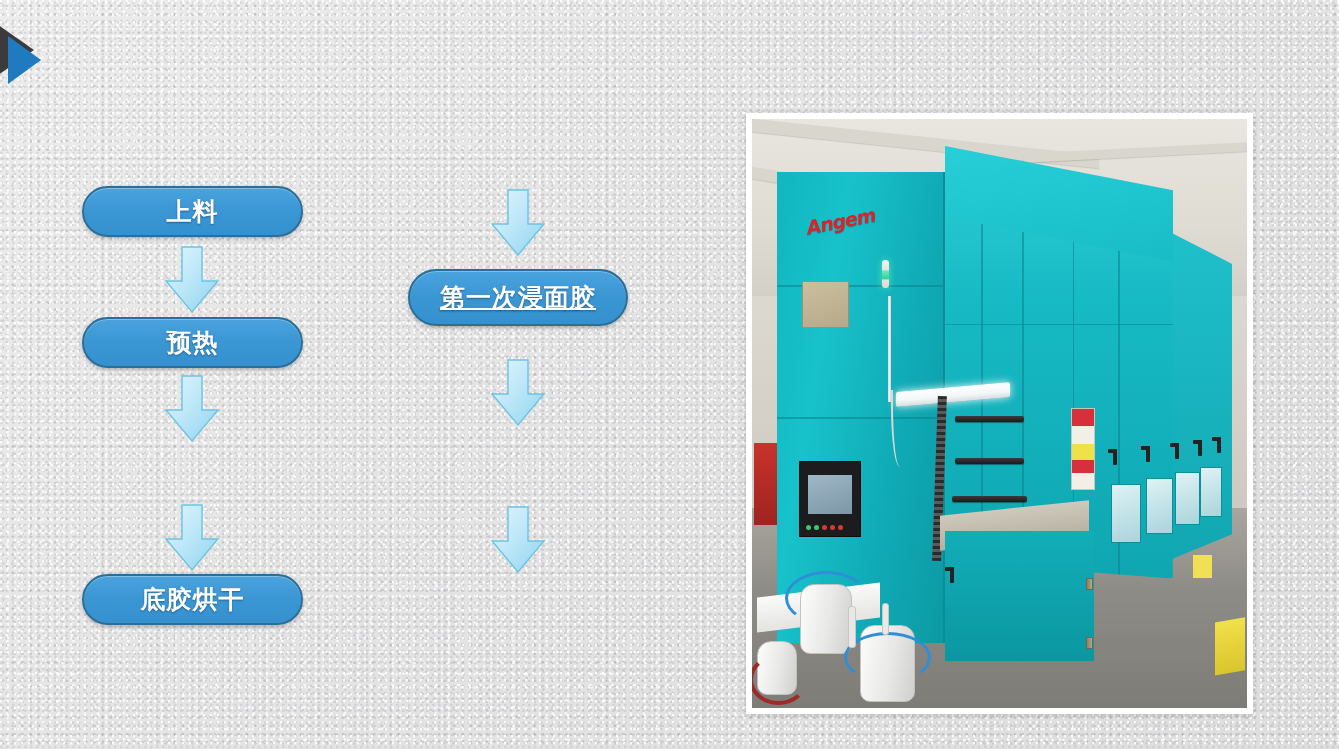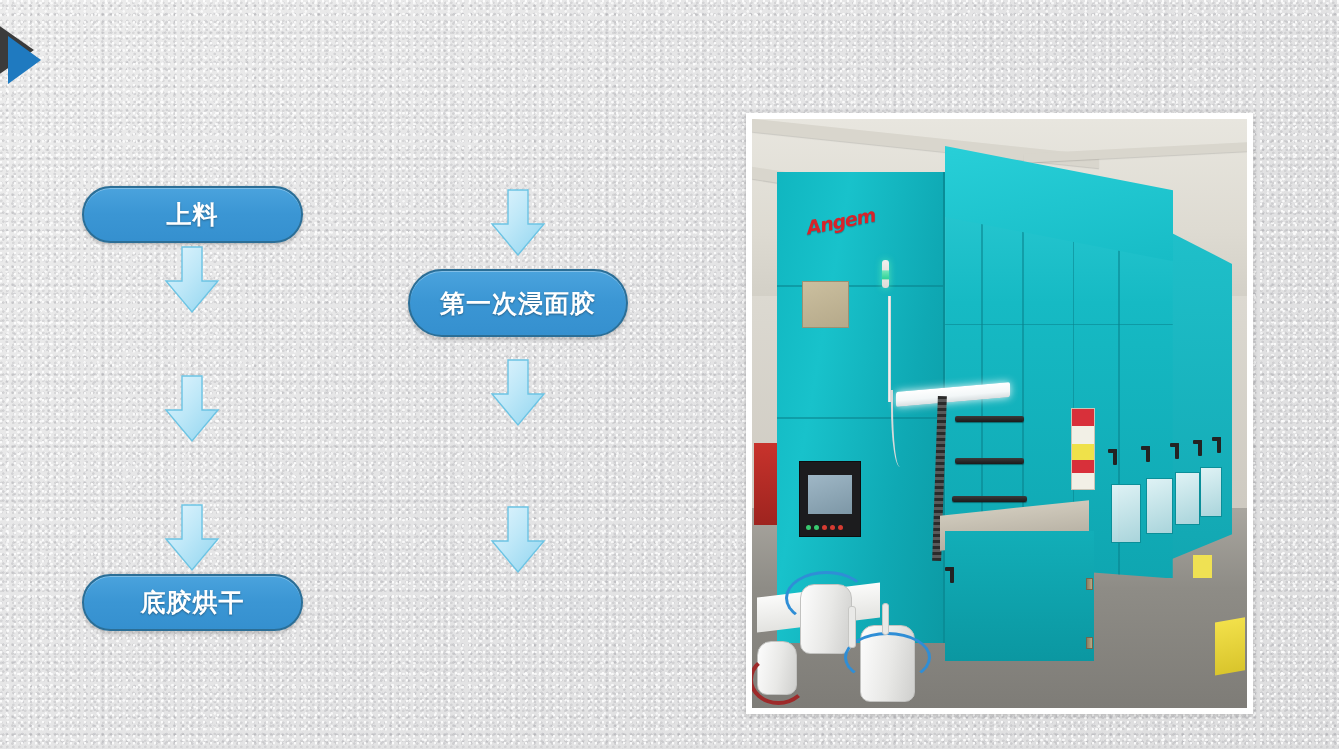--- a/index.html
+++ b/index.html
@@ -95,24 +95,24 @@
   }
 
   .arrow {
     position: absolute;
     width: 60px;
     height: 70px;
   }
   .arrow svg { display: block; width: 100%; height: 100%; }
 
   
-  .c1 { left: 82px; width: 221px; height: 57px; }
+  .c1 { left: 82px; width: 221px; height: 51px; }
   .a1 { left: 162px; width: 60px; height: 70px; }
   
-  .c2 { left: 408px; width: 220px; height: 68px; }
+  .c2 { left: 408px; width: 220px; height: 57px; text-decoration: underline; }
   .a2 { left: 488px; width: 60px; height: 70px; }
 
   
   #photo-frame {
     position: absolute;
     left: 746px; top: 113px;
     width: 507px; height: 601px;
     background: #ffffff;
     padding: 6px;
     box-shadow: 0 1px 5px rgba(0,0,0,0.22);
@@ -379,20 +379,21 @@
         <linearGradient id="ag1" x1="0" y1="0" x2="1" y2="1">
           <stop offset="0%" stop-color="#e3f5fd"></stop>
             <stop offset="45%" stop-color="#bfe8f8"></stop>
             <stop offset="100%" stop-color="#8fd4ef"></stop>
         </linearGradient>
       </defs>
       <polygon points="20,2 40,2 40,36 56,36 30,67 4,36 20,36" fill="url(#ag1)" stroke="#6cc4e4" stroke-width="1.4"></polygon>
     </svg>
   </div>
 
+  <div class="node c1" style="top:317px">预热</div>
 
   <div class="arrow a1" style="top:374px">
     <svg viewBox="0 0 60 70" preserveAspectRatio="none">
       <polygon points="20,2 40,2 40,36 56,36 30,67 4,36 20,36" fill="url(#ag1)" stroke="#6cc4e4" stroke-width="1.4"></polygon>
     </svg>
   </div>
 
 
   <div class="arrow a1" style="top:503px">
     <svg viewBox="0 0 60 70" preserveAspectRatio="none">

